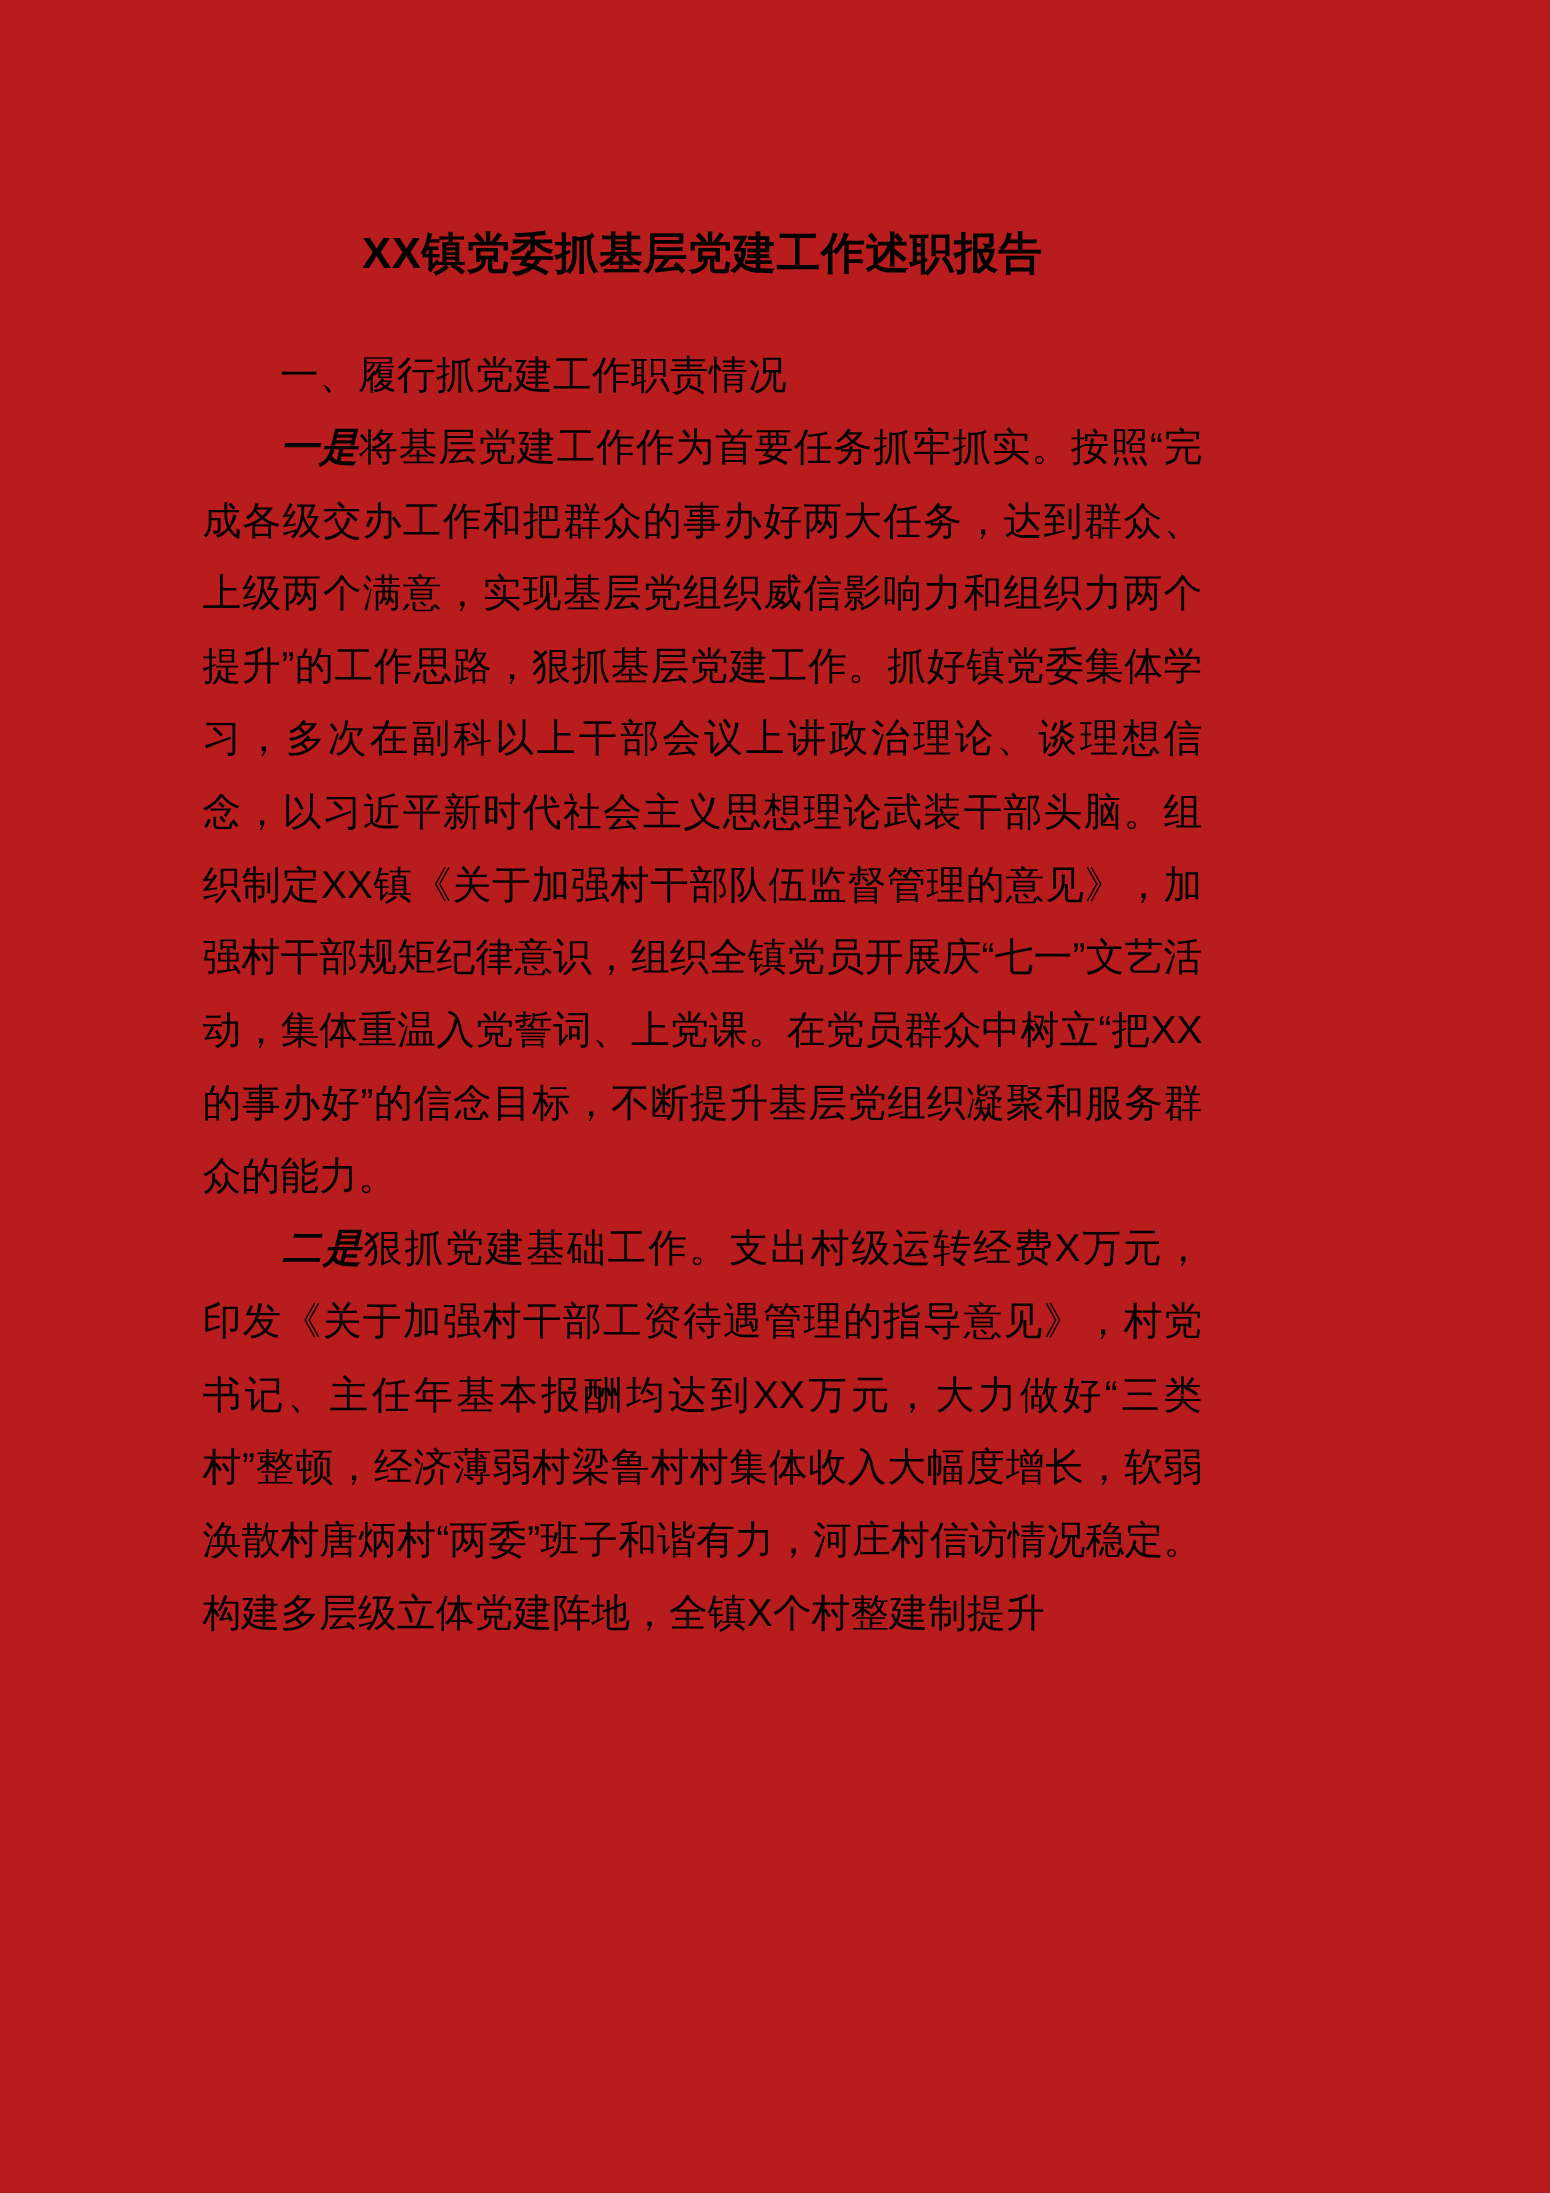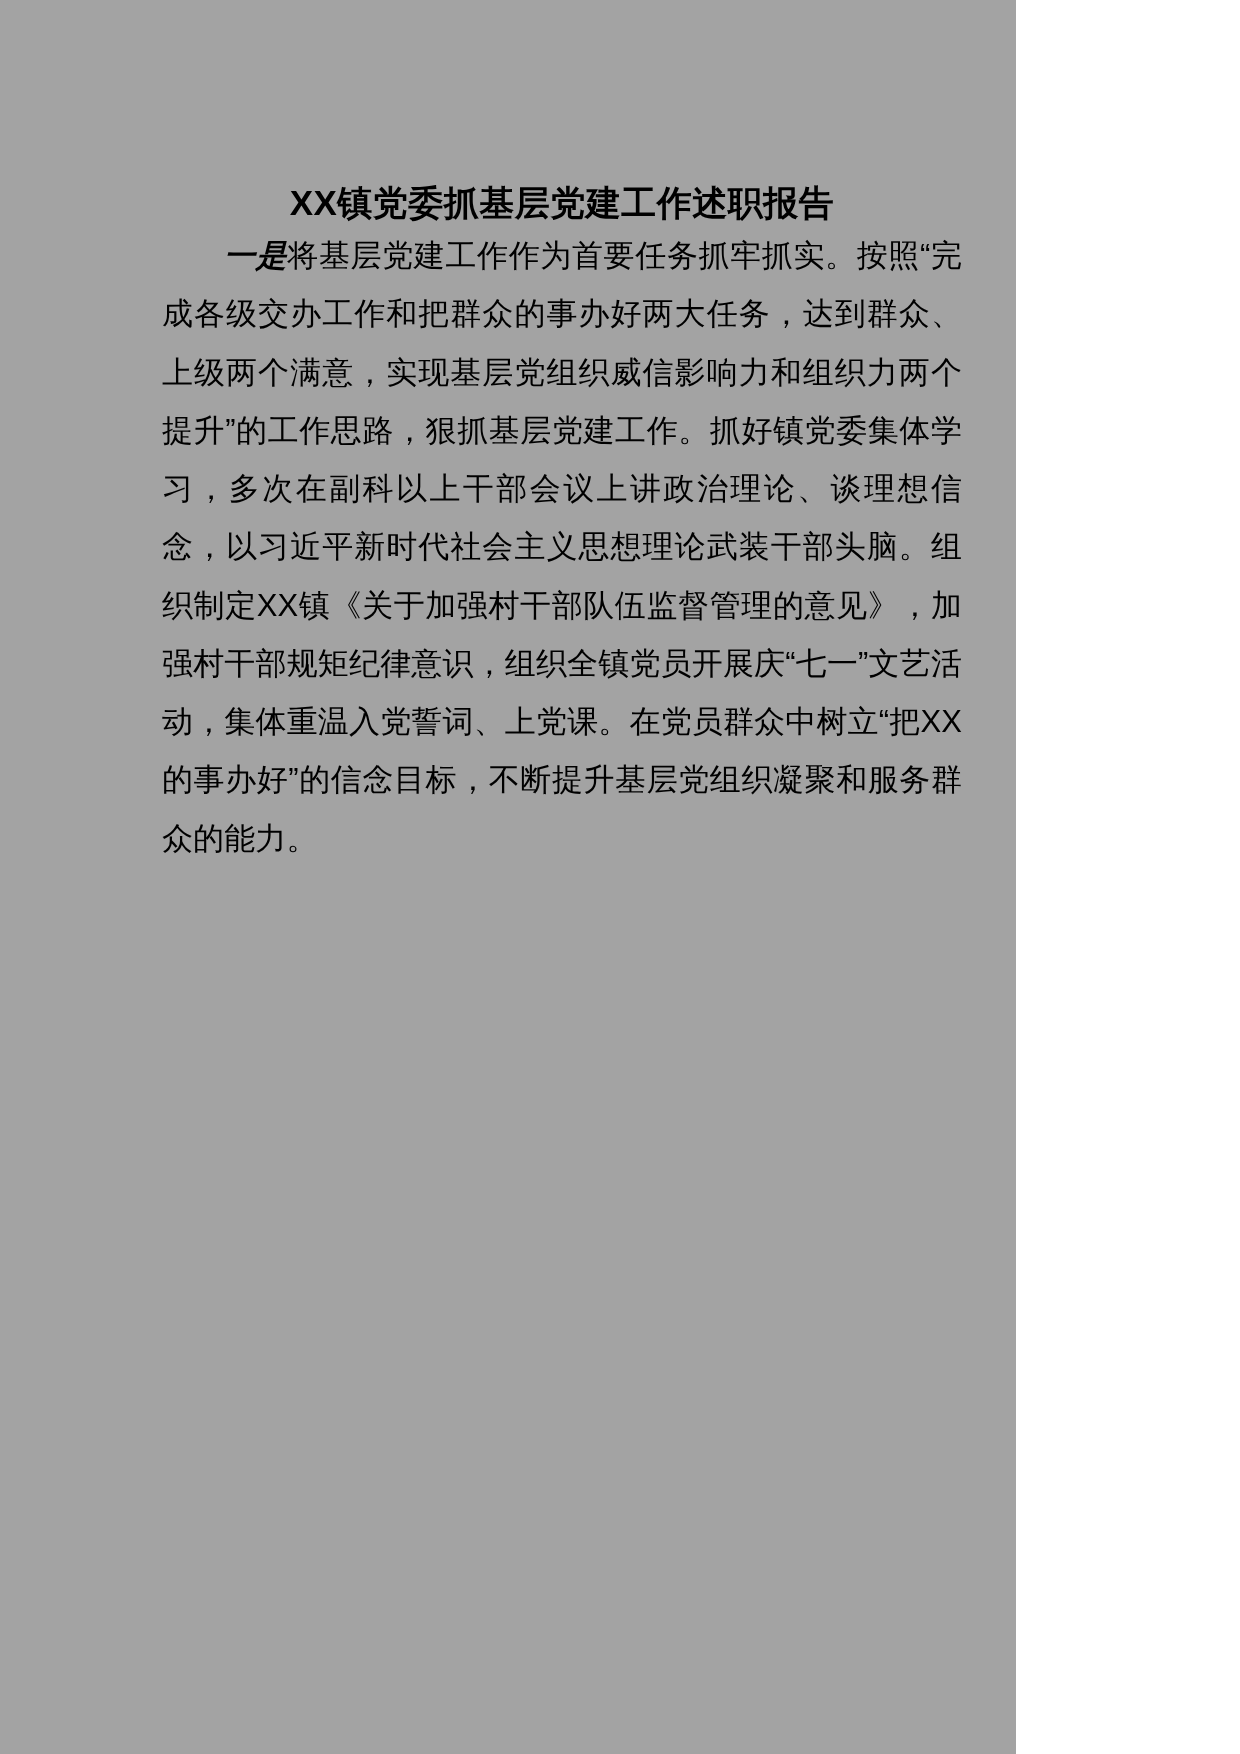--- a/index.html
+++ b/index.html
@@ -6,23 +6,23 @@
     margin: 0;
     padding: 0;
     background: #ffffff;
   }
   body {
     font-family: "Liberation Sans", "DejaVu Sans", sans-serif;
     color: #000000;
   }
   .page {
     position: relative;
-    width: 1016px;
+    width: 1240px;
     height: 1754px;
-    background: #a3a3a3;
+    background: #b91c1c;
     overflow: hidden;
     box-sizing: border-box;
   }
   .content {
     position: absolute;
     left: 162px;
     top: 0;
     width: 800px;
   }
   .doc-title {
@@ -81,21 +81,25 @@
   }
 </style>
 </head>
 <body>
 
 <div class="page">
   <div class="content">
 
     <h1 class="doc-title">XX镇党委抓基层党建工作述职报告</h1>
 
+    <p class="section-heading">一、履行抓党建工作职责情况</p>
 
     <p class="para">
       <span class="lead">一是</span><span>将基层党建工作作为首要任务抓牢抓实。按照“完成各级交办工作和把群众的事办好两大任务，达到群众、上级两个满意，实现基层党组织威信影响力和组织力两个提升”的工作思路，狠抓基层党建工作。抓好镇党委集体学习，多次在副科以上干部会议上讲政治理论、谈理想信念，以习近平新时代社会主义思想理论武装干部头脑。组织制定XX镇《关于加强村干部队伍监督管理的意见》，加强村干部规矩纪律意识，组织全镇党员开展庆“七一”文艺活动，集体重温入党誓词、上党课。在党员群众中树立“把XX的事办好”的信念目标，不断提升基层党组织凝聚和服务群众的能力。</span>
     </p>
 
+    <p class="para tight-indent">
+      <span class="lead">二是</span><span>狠抓党建基础工作。支出村级运转经费X万元，印发《关于加强村干部工资待遇管理的指导意见》，村党书记、主任年基本报酬均达到XX万元，大力做好“三类村”整顿，经济薄弱村梁鲁村村集体收入大幅度增长，软弱涣散村唐炳村“两委”班子和谐有力，河庄村信访情况稳定。构建多层级立体党建阵地，全镇X个村整建制提升</span>
+    </p>
 
 
   </div>
 </div>
 
 </body></html>

